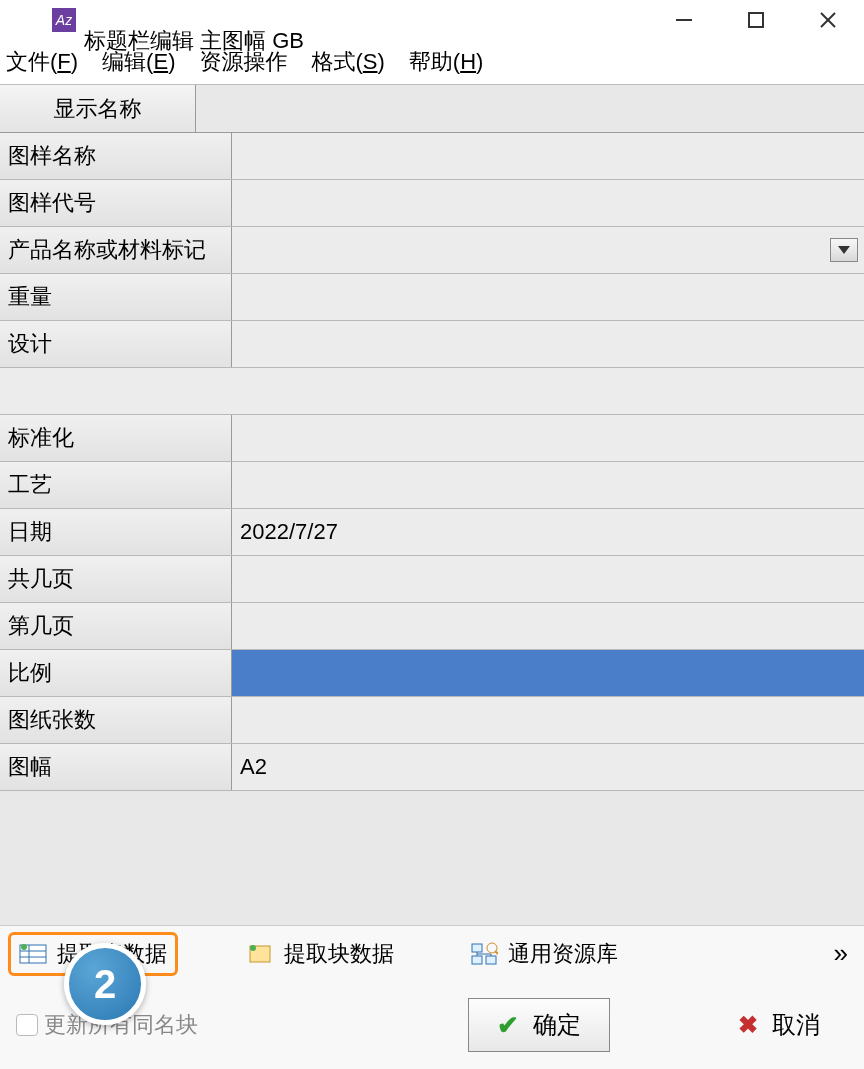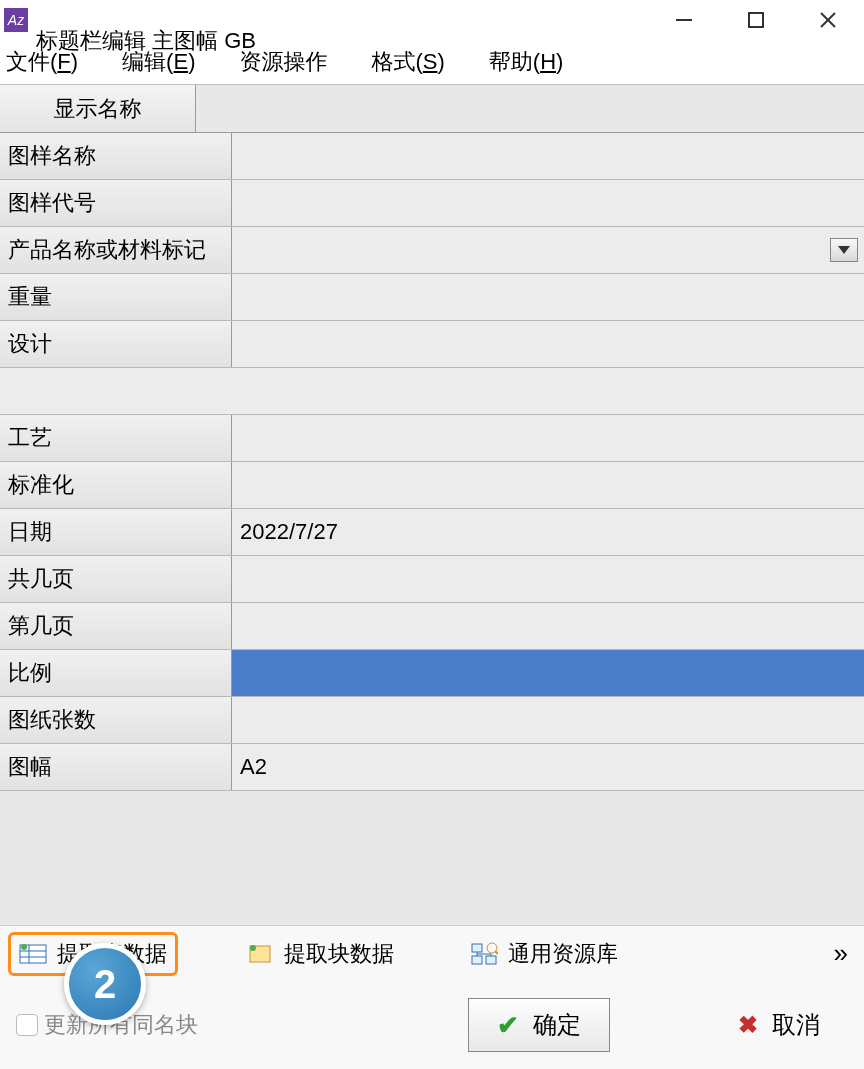--- a/index.html
+++ b/index.html
@@ -23,20 +23,21 @@
       width: 24px;
       height: 24px;
       background: #6b3fa0;
       display: flex;
       align-items: center;
       justify-content: center;
       color: #fff;
       font-size: 14px;
       font-style: italic;
       margin-right: 8px;
+      margin-left: 48px;
     }
     .title-text {
       flex: 1;
       font-size: 22px;
       color: #000;
       margin-top: 41px;
     }
     .window-controls {
       display: flex;
       gap: 40px;
@@ -49,21 +50,21 @@
       align-items: center;
       justify-content: center;
       font-size: 22px;
       cursor: pointer;
     }
     .menubar {
       height: 44px;
       background: #ffffff;
       display: flex;
       align-items: center;
-      gap: 44px;
+      gap: 24px;
       padding: 0 6px;
       font-size: 22px;
     }
     .menu-item { cursor: pointer; }
     .underline { text-decoration: underline; }
     .grid-area {
       background: #e8e8e8;
       border-top: 1px solid #bfbfbf;
     }
     .grid-header {
@@ -300,28 +301,28 @@
       </div>
   </div>
 
   <div class="row">
     <div class="cell-content">
         <span></span>
       </div>
   </div>
 
   <div class="row">
+    <div class="cell-name">标准化</div>
+    <div class="cell-content">
+        <span></span>
+      </div>
+  </div>
+
+  <div class="row">
     <div class="cell-name">工艺</div>
-    <div class="cell-content">
-        <span></span>
-      </div>
-  </div>
-
-  <div class="row">
-    <div class="cell-name">标准化</div>
     <div class="cell-content">
         <span></span>
       </div>
   </div>
 
   <div class="row">
     <div class="cell-name">日期</div>
     <div class="cell-content">
         <span>2022/7/27</span>
       </div>

